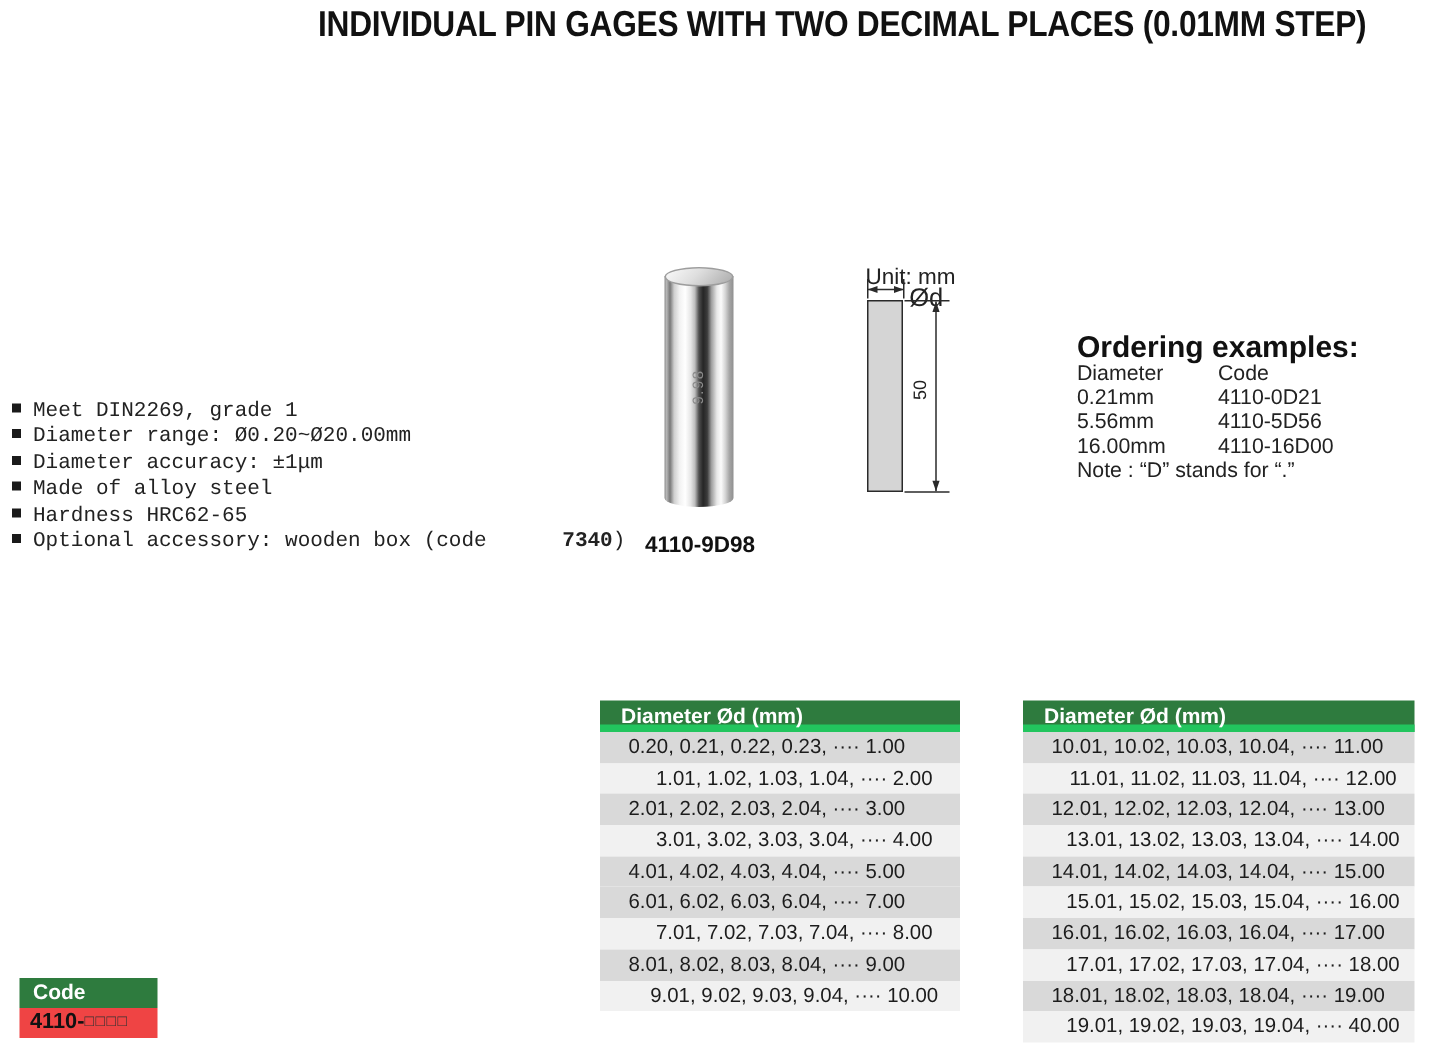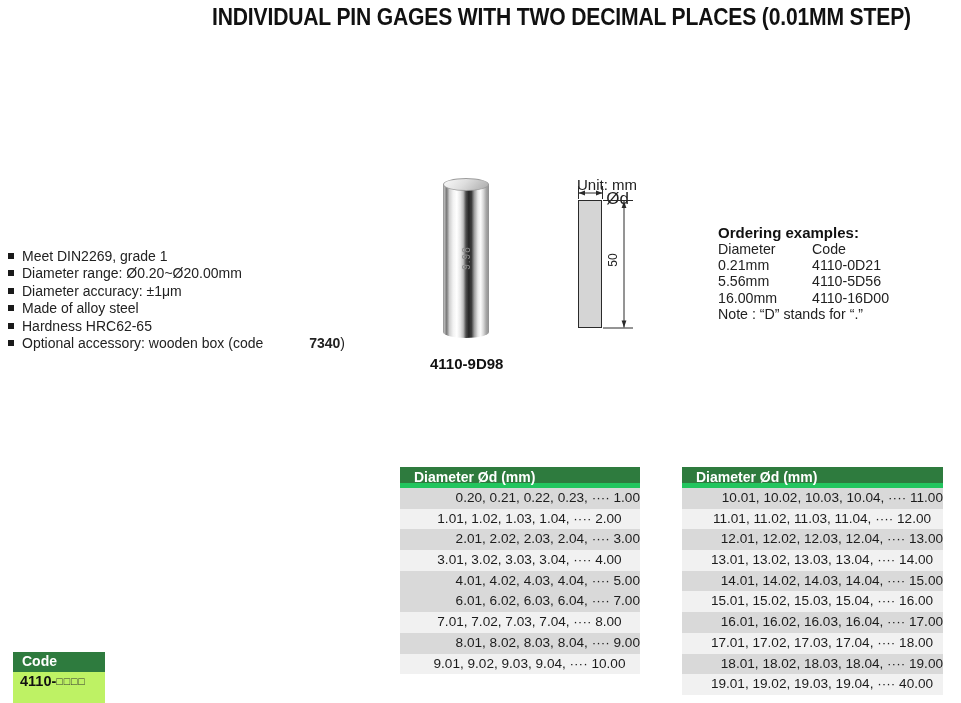--- a/index.html
+++ b/index.html
@@ -9,21 +9,21 @@
 
   
   .title {
     position:absolute; left:212px; top:3px;
     font-size:24px; font-weight:bold; color:#111;
     white-space:nowrap; transform:scaleX(0.88); transform-origin:0 50%;
     letter-spacing:-0.2px;
   }
 
   
-  .features { position:absolute; left:8px; top:248px; list-style:none; }
+  .features { position:absolute; left:8px; top:266px; list-style:none;font-family:Liberation Mono, monospace; }
   .features li { font-size:14px; line-height:17.4px; color:#222; white-space:nowrap; }
   .features .bullet {
     display:inline-block; width:6px; height:6px; background:#1a1a1a;
     margin-right:8px; vertical-align:2px;
   }
   .features b { font-weight:bold;margin-left:42px; }
 
   
   .pin-figure { position:absolute; left:443px; top:178px; width:46px; height:160px; }
   .pin-body {
@@ -56,47 +56,47 @@
     background:#d5d5d5; border:1px solid #2a2a2a;
   }
   .dim-svg { position:absolute; left:570px; top:183px; width:72px; height:152px; }
   .dim50 {
     position:absolute; left:600px; top:253px; width:26px; height:14px;
     transform:rotate(-90deg); font-size:12px; text-align:center; color:#222;
   }
 
   
   .ordering { position:absolute; left:718px; top:224px; font-size:14.2px; line-height:16.2px; color:#222; }
-  .ord-head { font-weight:bold; font-size:15px; line-height:17px; color:#111; }
+  .ord-head { font-weight:bold; font-size:20px; line-height:17px; color:#111; }
   .ord-row  { display:grid; grid-template-columns:94px auto; }
   .ord-note { margin-top:0; }
 
   
   .dtable { position:absolute; top:467px; }
   .dtable-header {
     height:21px; line-height:20px; padding-left:14px;
     color:#ffffff; font-weight:bold; font-size:14px;
     border-bottom:5px solid #22c55e;
   }
   .drow {
     height:20.7px; line-height:20.7px; padding-left:19px;
     font-size:13.6px; color:#1c1c1c; white-space:nowrap;
   }
-  .drow.odd  { background:#d9d9d9;text-align:right; }
+  .drow.odd  { background:#d9d9d9; }
   .drow.even { background:#f1f1f1;text-align:center; }
 
   
   .code-box { position:absolute; left:13px; top:652px; width:92px; }
   .code-header {
     height:20px; line-height:19px; padding-left:9px;
     color:#fff; font-weight:bold; font-size:14px;
   }
   .code-value {
-    height:32px; line-height:19px; padding-left:7px;
-    background:#bef264; font-weight:bold; font-size:14.5px; color:#111;
+    height:20px; line-height:19px; padding-left:7px;
+    background:#ef4444; font-weight:bold; font-size:14.5px; color:#111;
   }
   .code-value .boxes { font-size:10.5px; font-weight:600; letter-spacing:1px; position:relative; top:-1px; color:#333; }
 </style>
 </head>
 <body>
 
 <div class="page">
 
   <h1 class="title">INDIVIDUAL PIN GAGES WITH TWO DECIMAL PLACES (0.01MM STEP)</h1>
 

